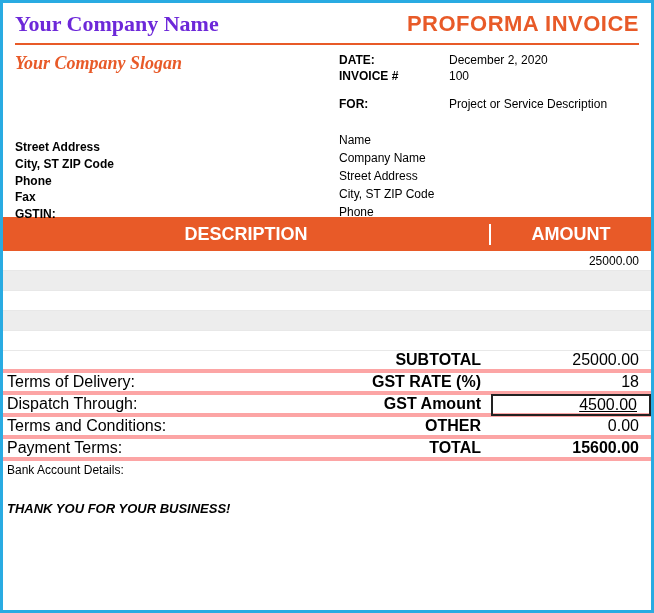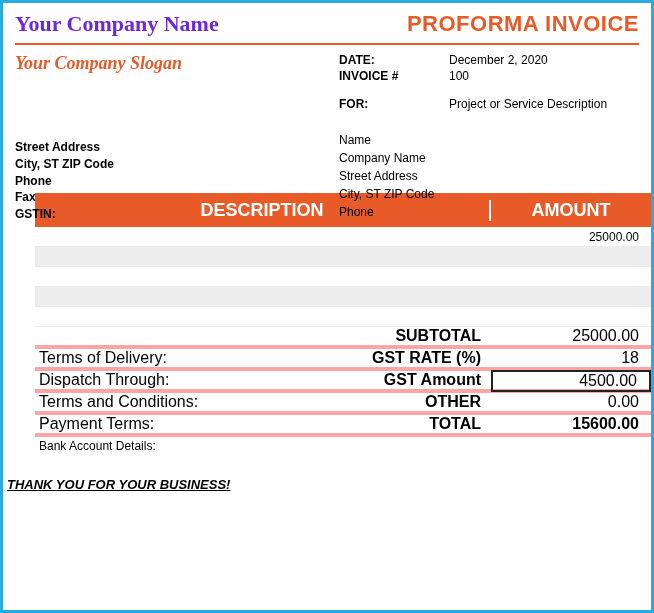--- a/index.html
+++ b/index.html
@@ -16,38 +16,38 @@
   .meta-row { display: flex; margin-bottom: 2px; }
   .meta-label { width: 110px; font-weight: bold; }
   .meta-val { flex: 1; }
   .meta-gap { height: 12px; }
   .addr-block { padding: 0 12px; font-size: 12px; font-weight: bold; line-height: 1.4; margin-top: 18px; position: absolute; top: 118px; }
   .addr-line { }
   .billto-block { position: absolute; right: 12px; top: 128px; width: 300px; font-size: 12px; }
   .billto-row { display: flex; }
   .billto-label { width: 110px; font-weight: bold; }
   .billto-vals { flex: 1; line-height: 1.5; }
-  .table-wrap { margin-top: 80px; padding-left: 32px; }
+  .table-wrap { margin-top: 104px; }
   .thead { display: flex; background: #e85a28; color: #fff; font-weight: bold; font-size: 18px; height: 34px; align-items: center; }
   .th-desc { flex: 1; text-align: center; border-right: 2px solid #fff; }
   .th-amt { width: 160px; text-align: center; }
   .tbody { }
   .trow { display: flex; height: 20px; font-size: 12px; border-bottom: 1px solid #e8e8e8; }
   .trow.alt { background: #ededed; }
   .td-desc { flex: 1; }
   .td-amt { width: 160px; text-align: right; padding-right: 12px; line-height: 20px; }
   .summary { }
   .srow { display: flex; height: 22px; font-size: 16px; align-items: flex-start; border-bottom: 4px solid #fca5a5; }
   .srow .sleft { flex: 0 0 220px; padding-left: 4px; }
   .srow .slabel { flex: 1; text-align: right; font-weight: bold; padding-right: 10px; }
   .srow .sval { width: 160px; text-align: right; padding-right: 12px; }
   .srow.total .slabel, .srow.total .sval { font-weight: bold; }
-  .boxcell { border: 2px solid #222; margin: -1px 0; height: 22px; line-height: 18px; }
+  .boxcell { border: 2px solid #222; margin: -1px 0; height: 22px; line-height: 18px; text-decoration: underline; }
   .bank-row { font-size: 12px; padding: 2px 4px; }
-  .thanks { font-size: 13px; font-weight: bold; font-style: italic; padding: 22px 4px 0 4px; text-decoration: underline; }
+  .thanks { font-size: 13px; font-weight: bold; font-style: italic; padding: 22px 4px 0 4px; }
 </style>
 </head>
 <body>
 
 <div class="frame">
   <div class="content">
 
     <div class="header-row">
       <div class="company-name">Your Company Name</div>
       <div class="doc-title">PROFORMA INVOICE</div>

